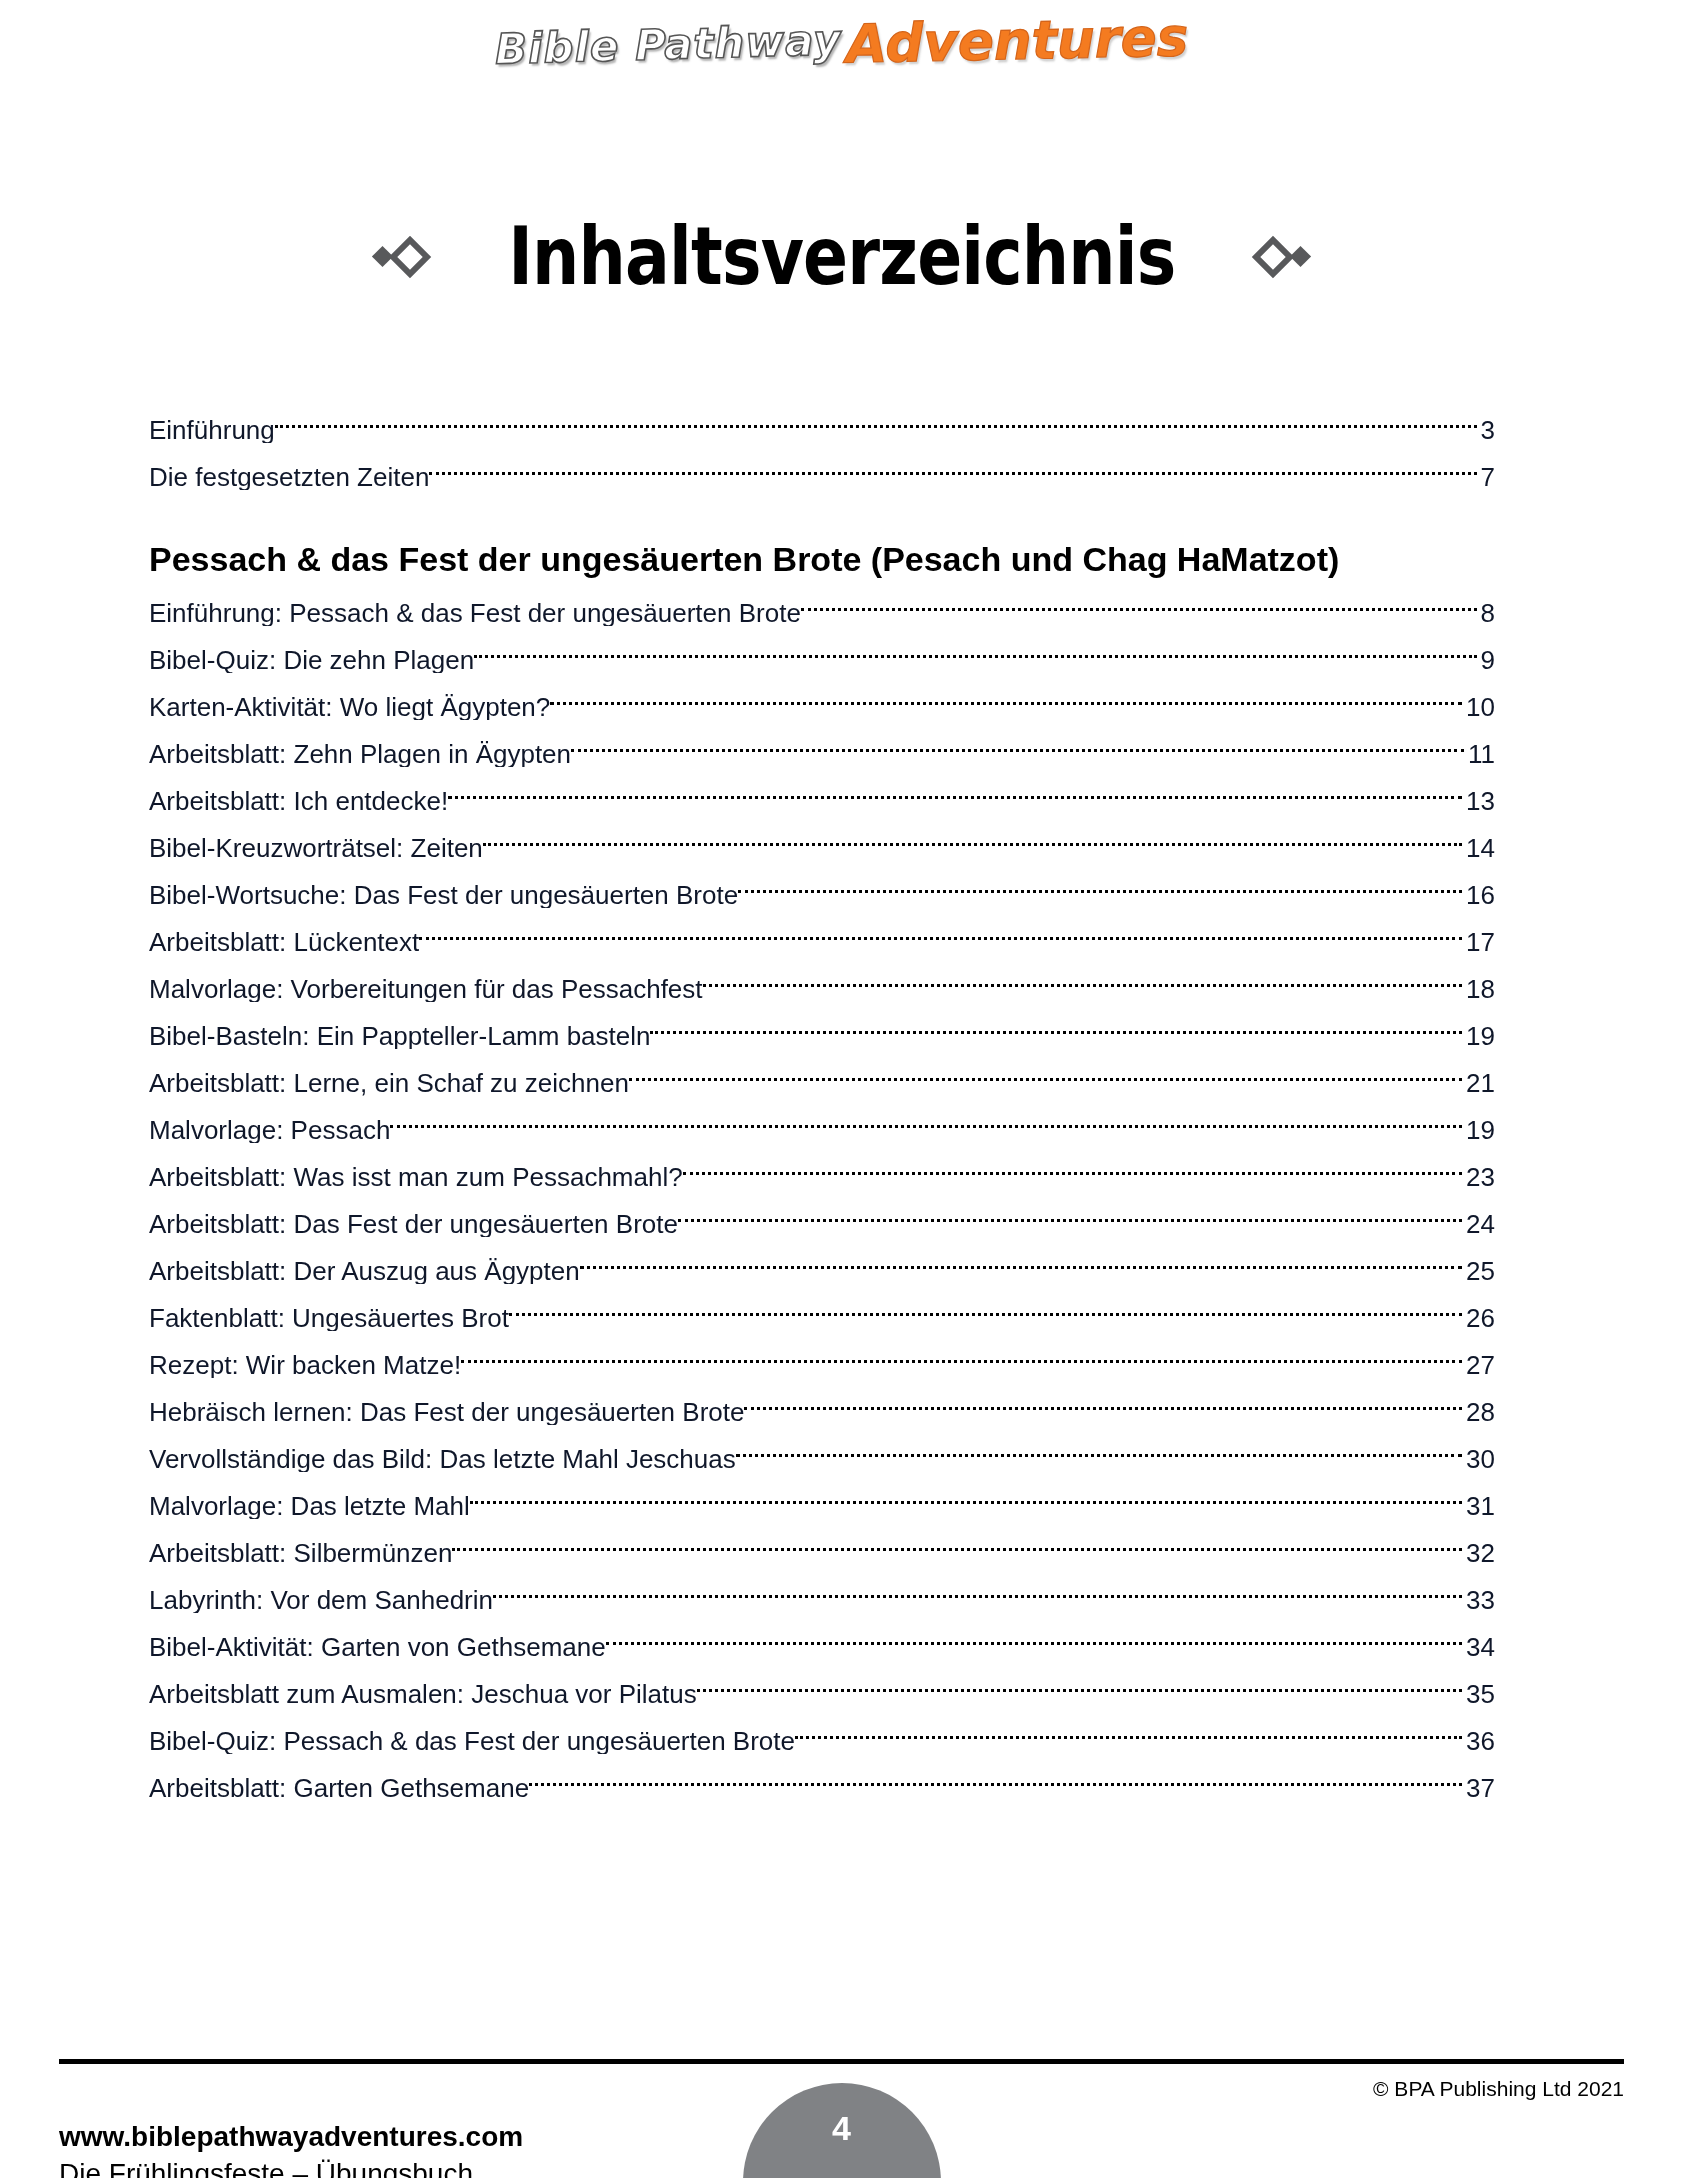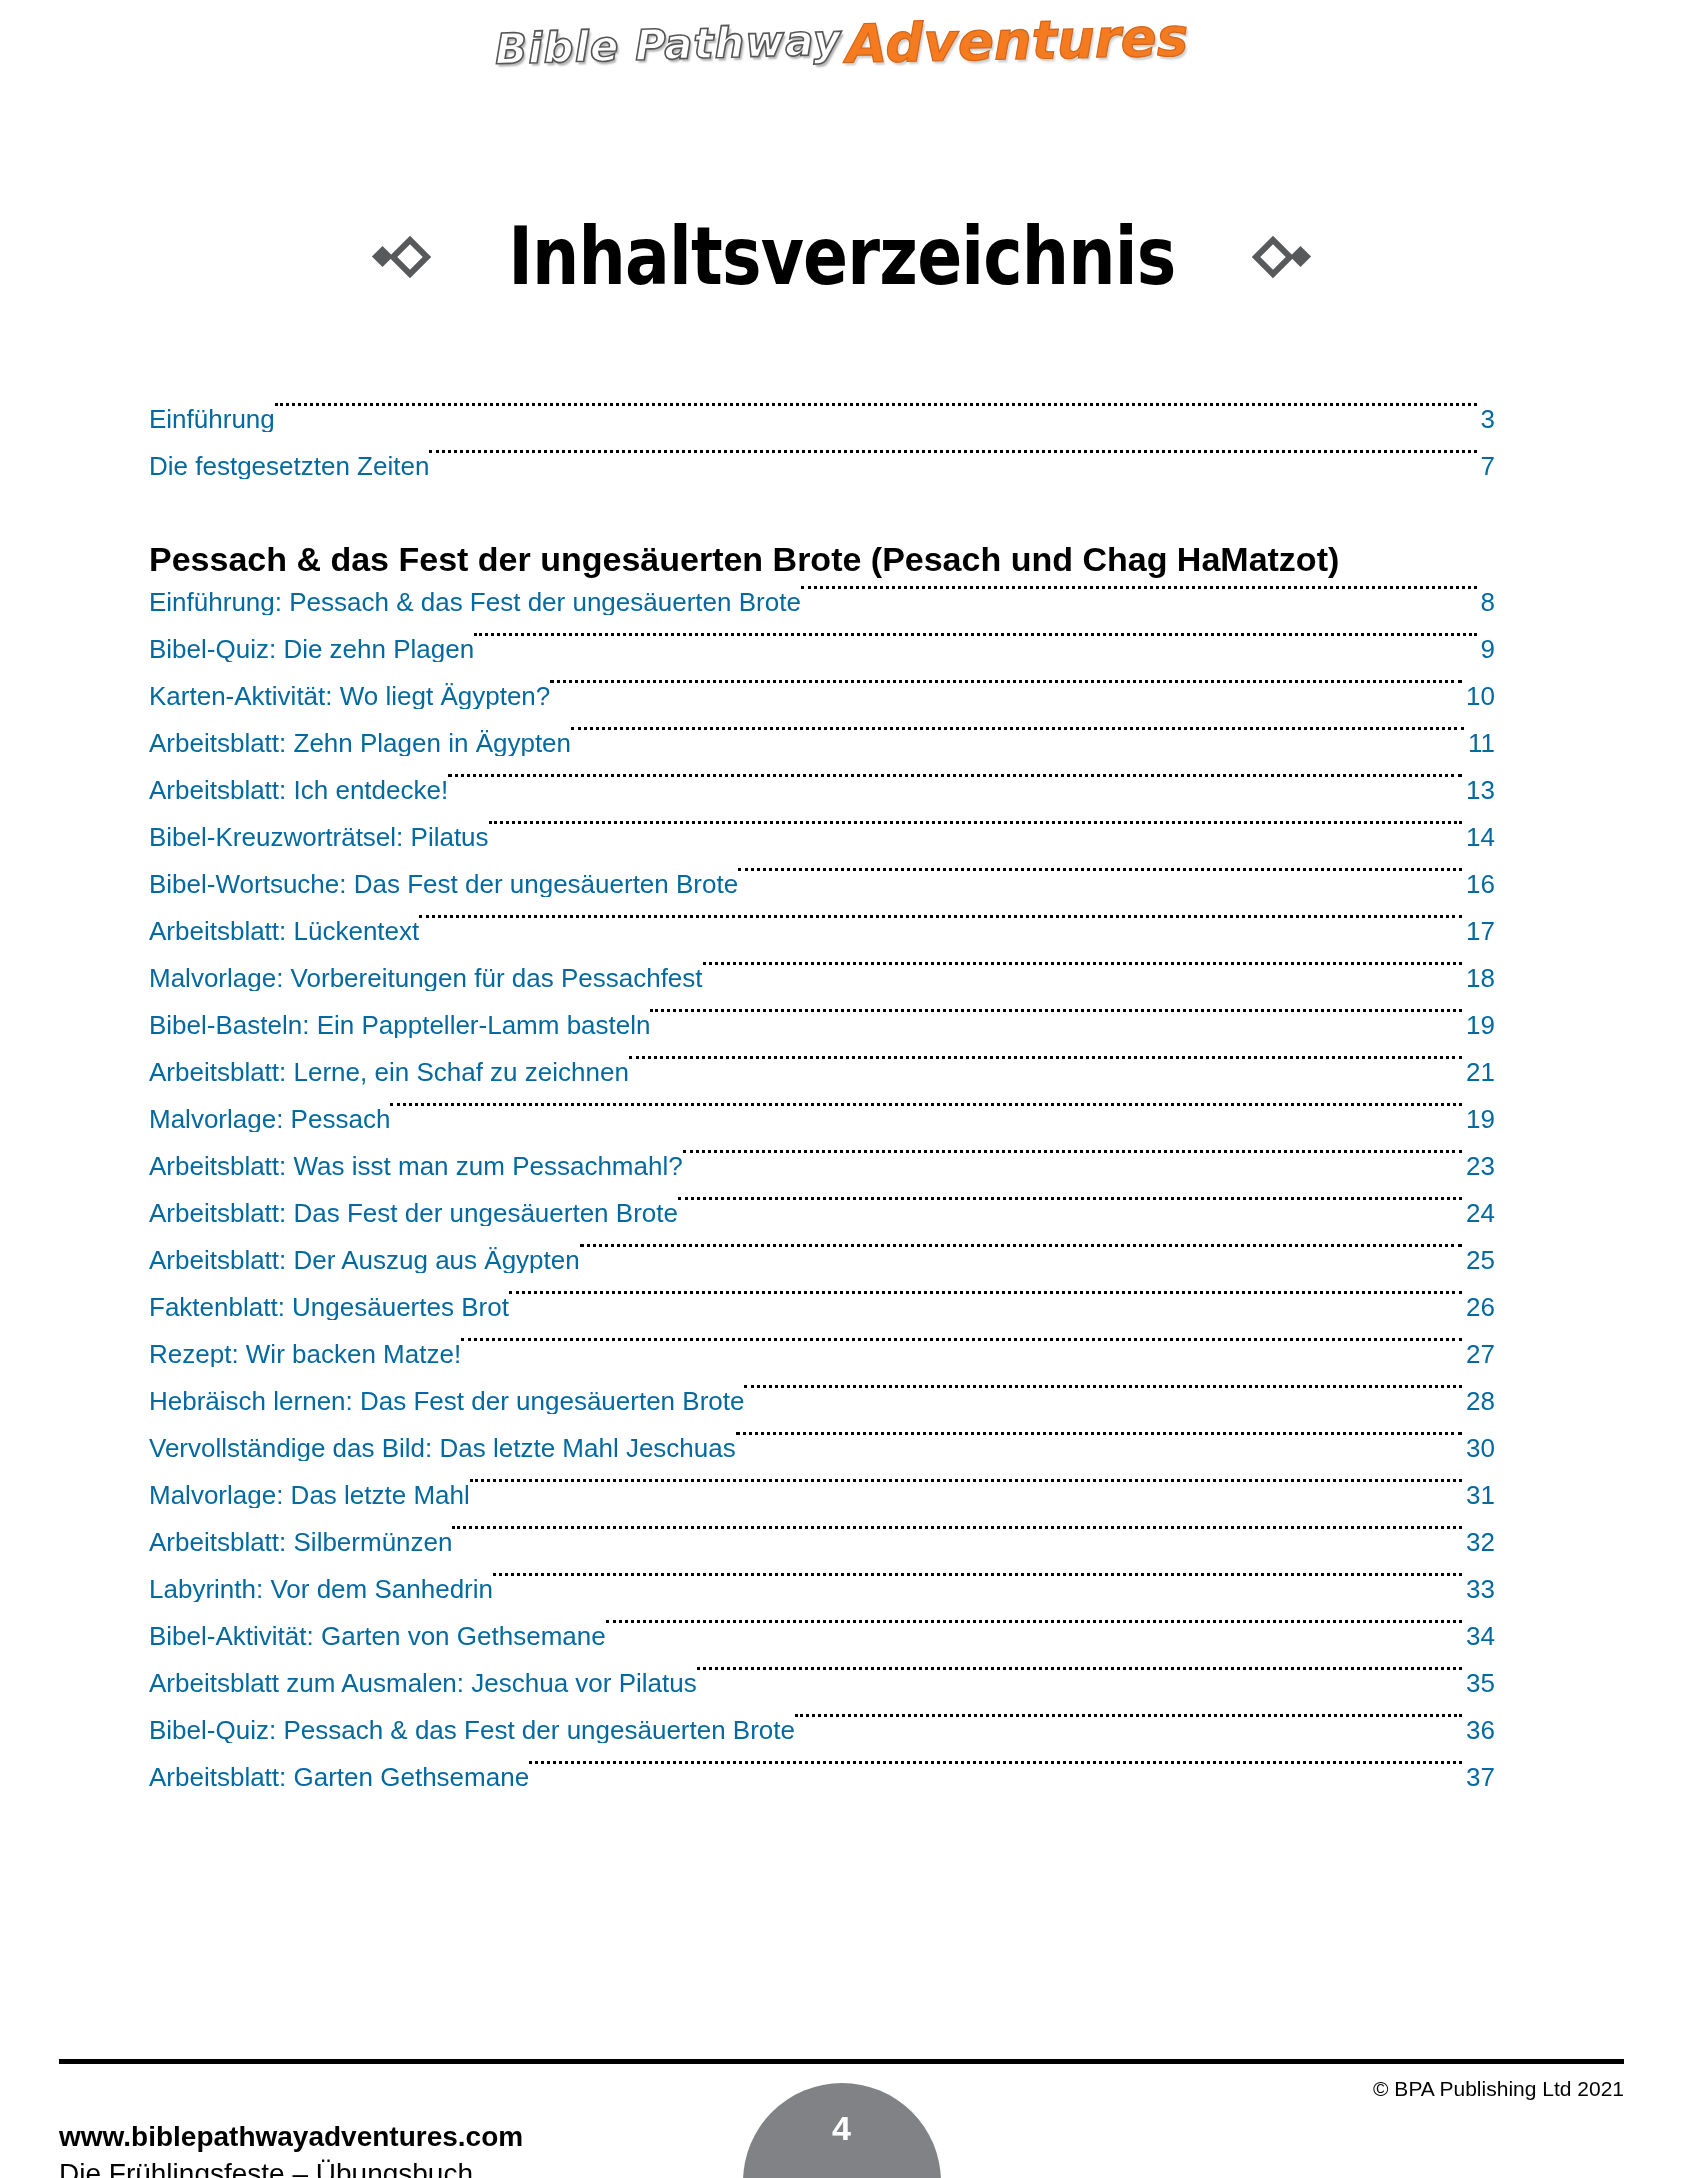--- a/index.html
+++ b/index.html
@@ -89,25 +89,25 @@
 
   
   .toc {
     position: absolute;
     top: 406px;
     left: 149px;
     width: 1346px;
   }
   .toc-entry {
     display: flex;
-    align-items: flex-start;
+    align-items: center;
     font-size: 26px;
     line-height: 1;
     height: 47px;
-    color: #0369a1;
+    color: #0f172a;
     white-space: nowrap;
   }
   .toc-entry .label {
     flex: 0 1 auto;
     overflow: hidden;
     text-overflow: clip;
   }
   .toc-entry .leader {
     flex: 1 1 auto;
     margin: 0 0px;
@@ -232,21 +232,21 @@
     <span class="label">Arbeitsblatt: Zehn Plagen in Ägypten</span>
     <span class="leader"></span>
     <span class="pagenum">11</span>
   </div>
   <div class="toc-entry">
     <span class="label">Arbeitsblatt: Ich entdecke!</span>
     <span class="leader"></span>
     <span class="pagenum">13</span>
   </div>
   <div class="toc-entry">
-    <span class="label">Bibel-Kreuzworträtsel: Pilatus</span>
+    <span class="label">Bibel-Kreuzworträtsel: Zeiten</span>
     <span class="leader"></span>
     <span class="pagenum">14</span>
   </div>
   <div class="toc-entry">
     <span class="label">Bibel-Wortsuche: Das Fest der ungesäuerten Brote</span>
     <span class="leader"></span>
     <span class="pagenum">16</span>
   </div>
   <div class="toc-entry">
     <span class="label">Arbeitsblatt: Lückentext</span>

